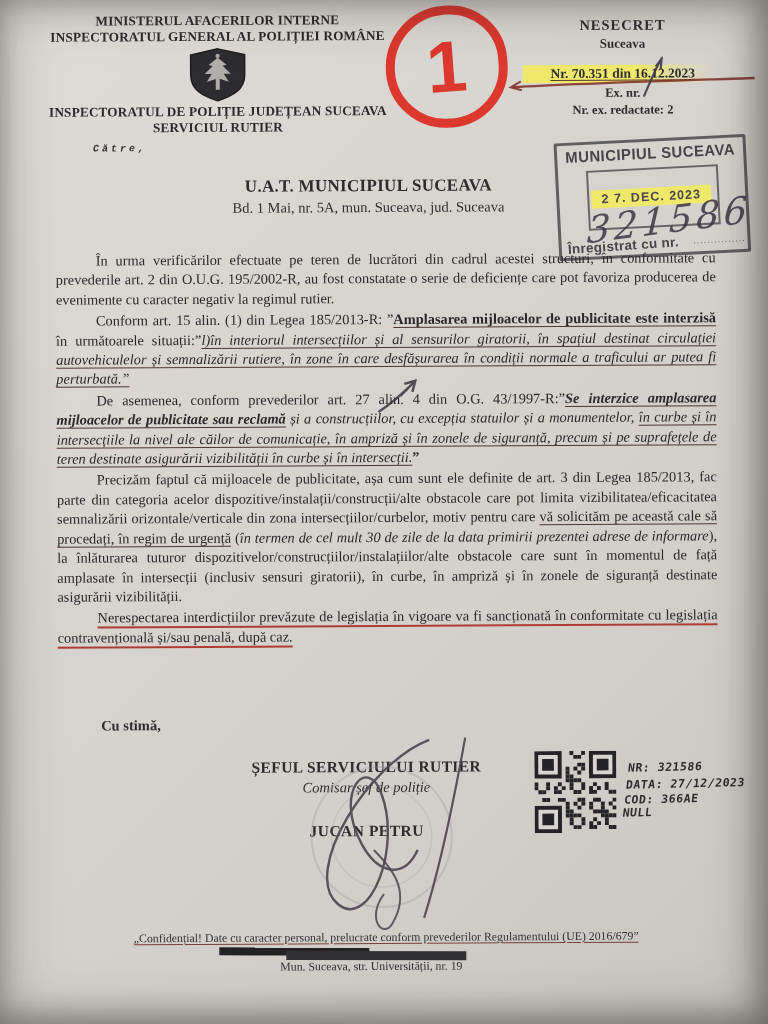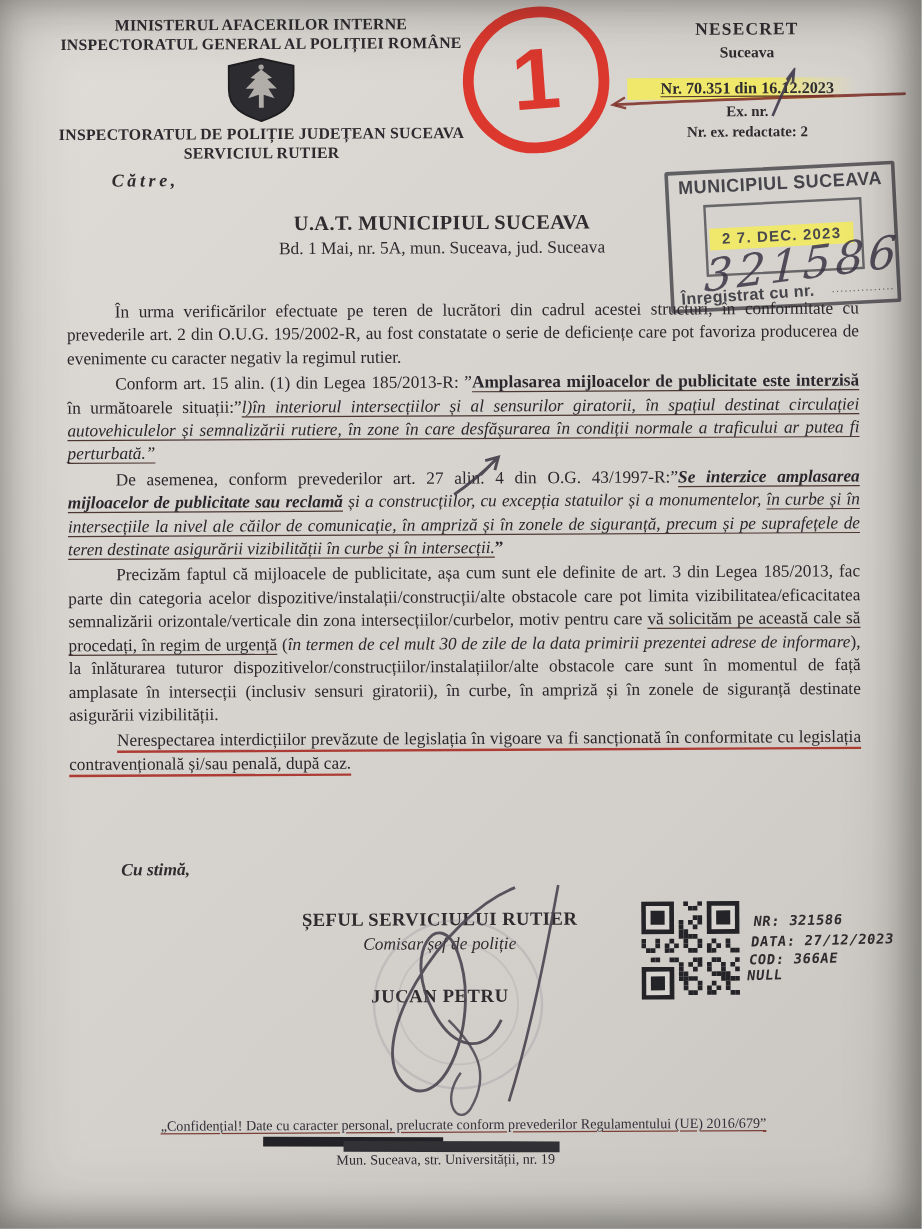--- a/index.html
+++ b/index.html
@@ -29,21 +29,21 @@
   .clas{left:525px;top:18px;width:200px;text-align:center;}
   .clas .nes{font-weight:bold;font-size:14.5px;letter-spacing:1px;}
   .clas .suc{font-weight:bold;font-size:13px;margin-top:2px;}
   .regline{margin-top:13px;font-weight:bold;font-size:13.5px;white-space:nowrap;
     background:linear-gradient(90deg,#efe86a 0%,#efe86a 58%,rgba(239,232,106,.35) 78%,rgba(239,232,106,0) 95%);
     padding:1px 2px;text-decoration:underline;text-decoration-color:#53392f;text-underline-offset:2px;}
   .exnr{font-weight:bold;font-size:12.5px;margin-top:3px;}
   .redct{font-weight:bold;font-size:12.5px;margin-top:2px;}
 
   
-  .catre{left:95px;top:142px;font-style:italic;font-weight:bold;font-size:15px;letter-spacing:3px;}
+  .catre{left:95px;top:142px;font-style:italic;font-weight:bold;font-size:10px;letter-spacing:3px;font-family:Liberation Mono, monospace;}
   .recip{left:175px;top:176px;width:390px;text-align:center;}
   .recip .nm{font-weight:bold;font-size:17px;letter-spacing:.3px;}
   .recip .ad{font-size:14.5px;margin-top:3px;}
 
   
   .stamp{left:558px;top:140px;width:186px;height:112px;transform:rotate(-2.6deg);
     border:3px solid rgba(66,65,70,.8);border-radius:2px;color:#46454b;
     font-family:"Liberation Sans",sans-serif;}
   .stamp .t{text-align:center;font-weight:bold;font-size:15.5px;letter-spacing:.5px;margin-top:3px;transform:scaleX(.96);}
   .stamp .inner{position:absolute;left:28px;top:26px;width:128px;height:56px;border:2.5px solid rgba(66,65,70,.75);}
@@ -56,21 +56,21 @@
 
   
   .body{left:57px;top:250px;width:660px;font-size:14.4px;line-height:19.4px;text-align:justify;color:#2b282d;}
   .body p{margin:0 0 2px 0;text-indent:40px;}
   .b{font-weight:bold;}
   .i{font-style:italic;}
   .u-dark{text-decoration:underline;text-decoration-color:#4d3732;text-decoration-thickness:1.4px;text-underline-offset:3px;}
   .u-red{text-decoration:underline;text-decoration-color:#ad3d34;text-decoration-thickness:2px;text-underline-offset:4px;}
 
   
-  .custima{left:100px;top:716px;font-style:italic;font-weight:bold;font-size:14.5px;}
+  .custima{left:100px;top:716px;font-weight:bold;font-size:14.5px;}
   .closer{left:200px;top:758px;width:330px;text-align:center;}
   .closer .role{font-weight:bold;font-size:15.5px;letter-spacing:.4px;}
   .closer .rank{font-style:italic;font-size:14.5px;margin-top:3px;}
   .closer .nm{font-weight:bold;font-size:15.5px;margin-top:26px;letter-spacing:.5px;}
 
   
   .qr{left:533px;top:752px;}
   .qrtxt{left:624px;top:760px;font-family:"DejaVu Sans Mono",monospace;font-weight:bold;
     font-size:11.5px;line-height:17px;color:#2e2c2e;transform:skewX(-8deg) rotate(-1deg);letter-spacing:.5px;}
 

